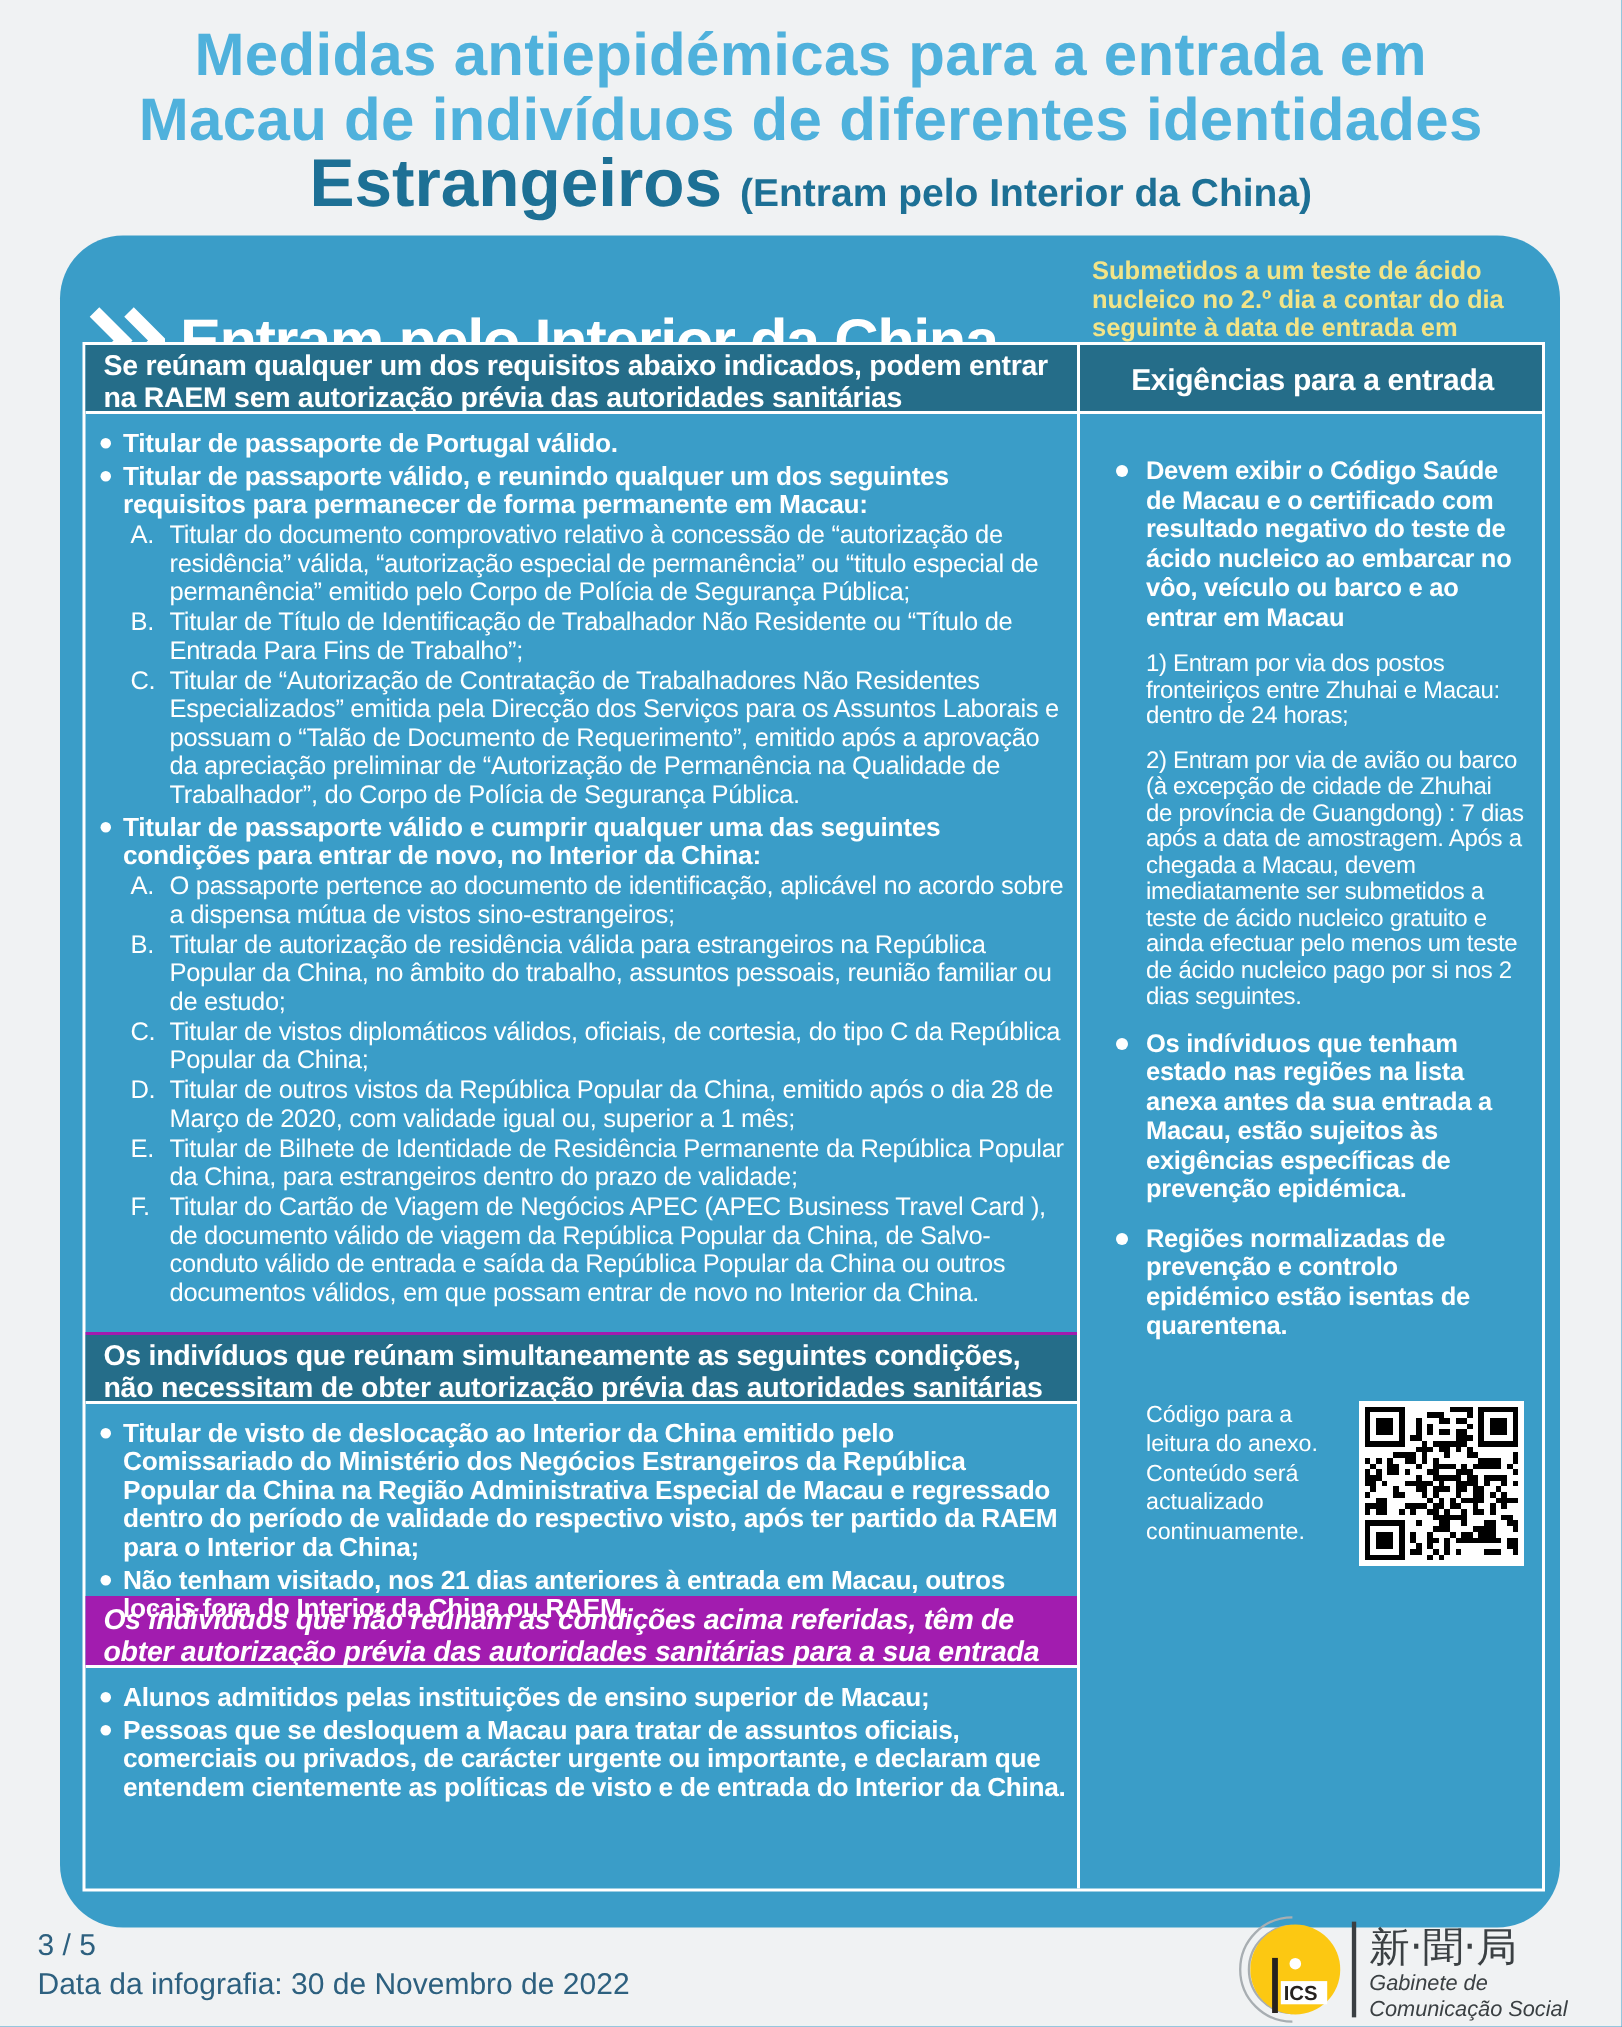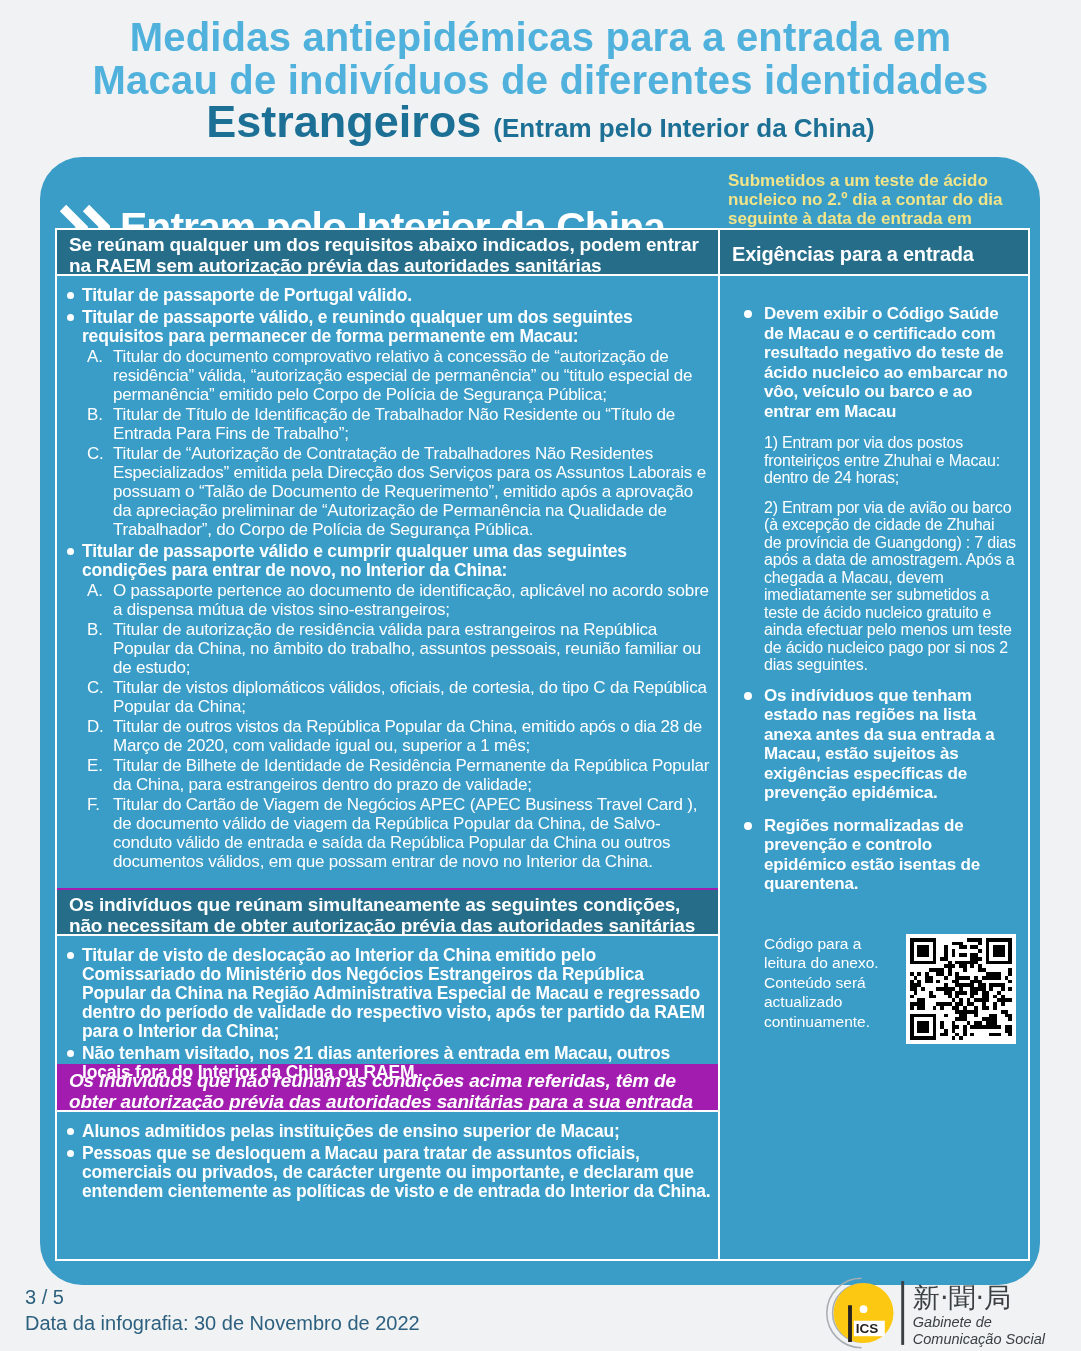--- a/index.html
+++ b/index.html
@@ -48,21 +48,21 @@
   .col-l { width:666px; border-right:2px solid #ffffff; display:flex; flex-direction:column; }
   .col-r { flex:1; display:flex; flex-direction:column; }
 
   .hdr {
     background:#256d89; color:#ffffff; font-weight:bold;
     font-size:19px; line-height:21px; padding:4px 10px 0 12px;
     height:46px; box-sizing:border-box; border-bottom:2px solid #ffffff;
     letter-spacing:-0.2px;
   }
   .hdr.olive { background:#a21caf;font-style:italic; }
-  .hdr.center { padding-top:14px; font-size:20px; }
+  .hdr.center { text-align:center; padding-top:14px; font-size:20px; }
 
   .cnt { box-sizing:border-box; border-bottom:2px solid #a21caf; padding:7px 6px 4px 8px; }
   .cnt1 { height:614px; }
   .cnt2 { height:130px; }
   .cnt3 { flex:1; border-bottom:none; }
 
   .li {
     position:relative; color:#ffffff; font-weight:bold;
     font-size:17.5px; line-height:19px; padding-left:17px; margin-top:3px;
     letter-spacing:-0.2px;

